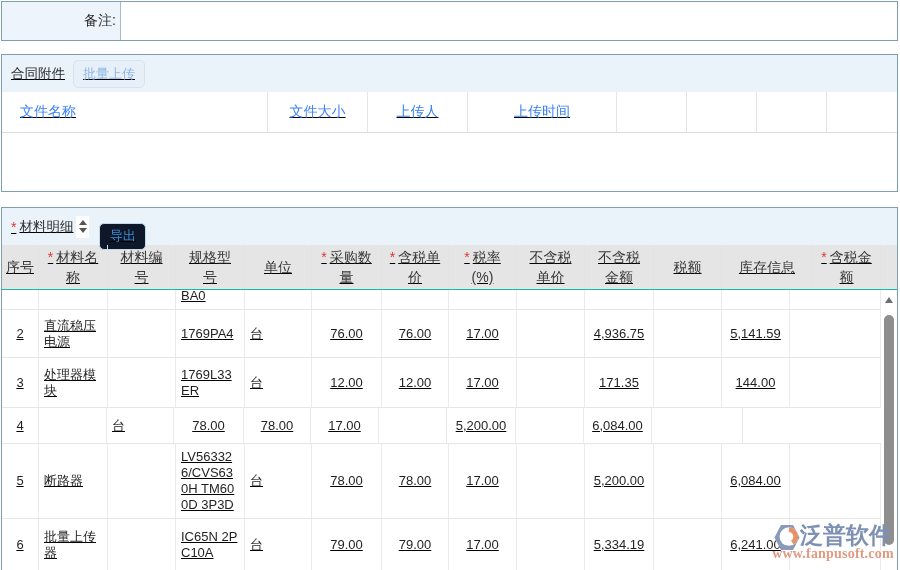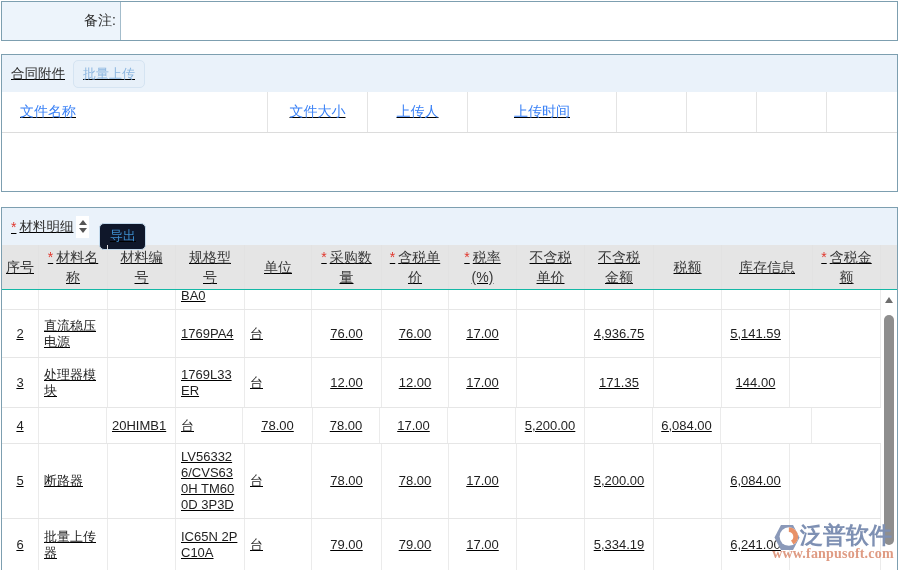--- a/index.html
+++ b/index.html
@@ -296,23 +296,20 @@
               <span class="ct"></span>
             </div>
     </div>
     <div class="m-row" style="height:36px;">
       <div class="m-cell c" style="width:37px;">
               <span class="ct">4</span>
             </div>
       <div class="m-cell" style="width:68px;">
               <span class="ct"></span>
             </div>
-      <div class="m-cell" style="width:69px;">
-              <span class="ct">20HIMB1</span>
-            </div>
       <div class="m-cell" style="width:67px;">
               <span class="ct">台</span>
             </div>
       <div class="m-cell c" style="width:70px;">
               <span class="ct">78.00</span>
             </div>
       <div class="m-cell c" style="width:67px;">
               <span class="ct">78.00</span>
             </div>
       <div class="m-cell c" style="width:68px;">

